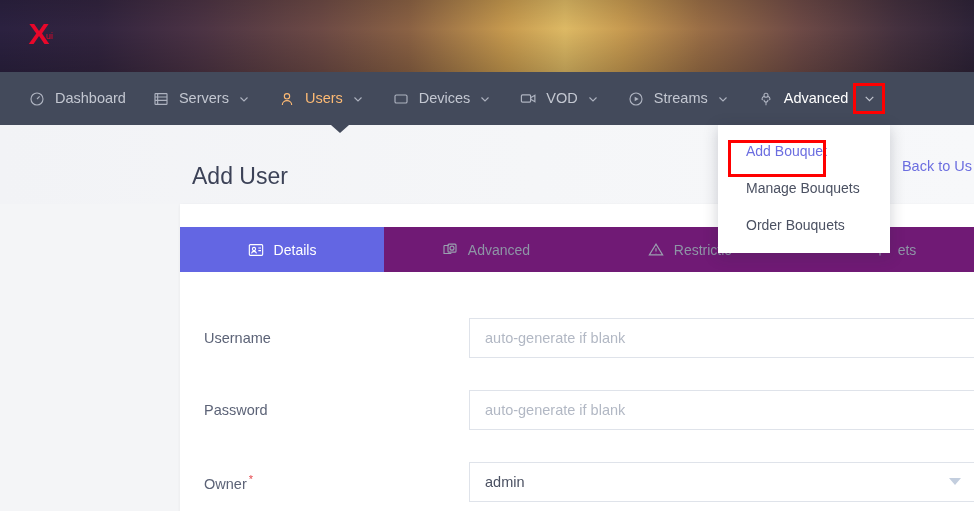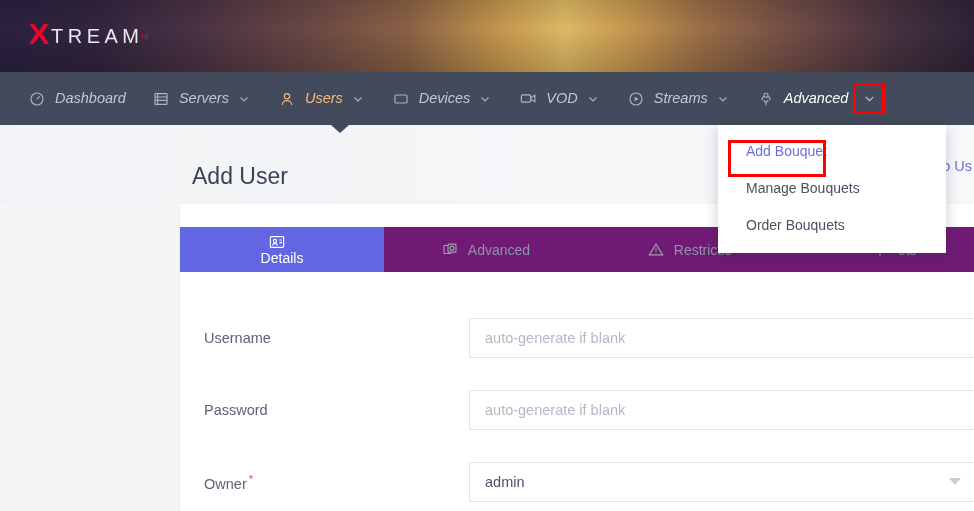--- a/index.html
+++ b/index.html
@@ -108,21 +108,21 @@
   }
   .nav-item:first-child { margin-left: 28px; }
   .nav-item .nav-ico {
     display: inline-flex;
     align-items: center;
     justify-content: center;
     width: 18px; height: 18px;
     margin-right: 9px;
     color: #aeb3c0;
   }
-  .nav-item .nav-label { line-height: 1; font-style: italic; }
+  .nav-item .nav-label { line-height: 1; }
   .nav-item.active .nav-label,
   .nav-item.active .nav-ico { color: #fdba74; }
   .nav-item.highlight-parent .nav-label { color:#ffffff; }
   .nav-chev {
     margin-left: 7px;
     display: inline-flex;
     align-items: center;
     justify-content: center;
     width: 16px;
     height: 16px;
@@ -144,21 +144,21 @@
     border-right: 9px solid transparent;
     border-top: 8px solid #434a5b;
     z-index: 21;
   }
 
   
   .dropdown {
     position: absolute;
     left: 718px;
     top: 125px;
-    width: 228px;
+    width: 172px;
     background: #ffffff;
     box-shadow: 0 3px 14px rgba(35,40,60,0.22);
     padding: 8px 0 10px 0;
     z-index: 40;
   }
   .dropdown-item {
     padding: 10px 18px 10px 28px;
     font-size: 14px;
     color: #4b5162;
     cursor: pointer;
@@ -248,21 +248,20 @@
     display: inline-flex;
     align-items: center;
     justify-content: center;
     width: 16px; height: 16px;
     margin-right: 10px;
     color: #9aa0b0;
   }
   .tab.active {
     background: #6366e3;
     color: #ffffff;
-    flex-direction: column;
   }
   .tab.active .tab-ico { color: #ffffff; }
 
   
   .form {
     padding: 30px 0 0 0;
   }
   .form-row {
     display: flex;
     align-items: center;
@@ -314,21 +313,20 @@
   }
 </style>
 </head>
 <body>
 
 <div id="app">
 
   <div class="brand-header">
     <div class="logo">
       <span class="logo-x">X</span>
-      <span class="logo-rest">TREAM</span>
       <span class="logo-sup">ui</span>
     </div>
   </div>
 
   <div class="navbar">
 
     <div class="nav-item">
       <span class="nav-ico">
         <svg width="16" height="16" viewBox="0 0 24 24" fill="none" stroke="currentColor" stroke-width="1.7">
           <circle cx="12" cy="12" r="9"></circle>

